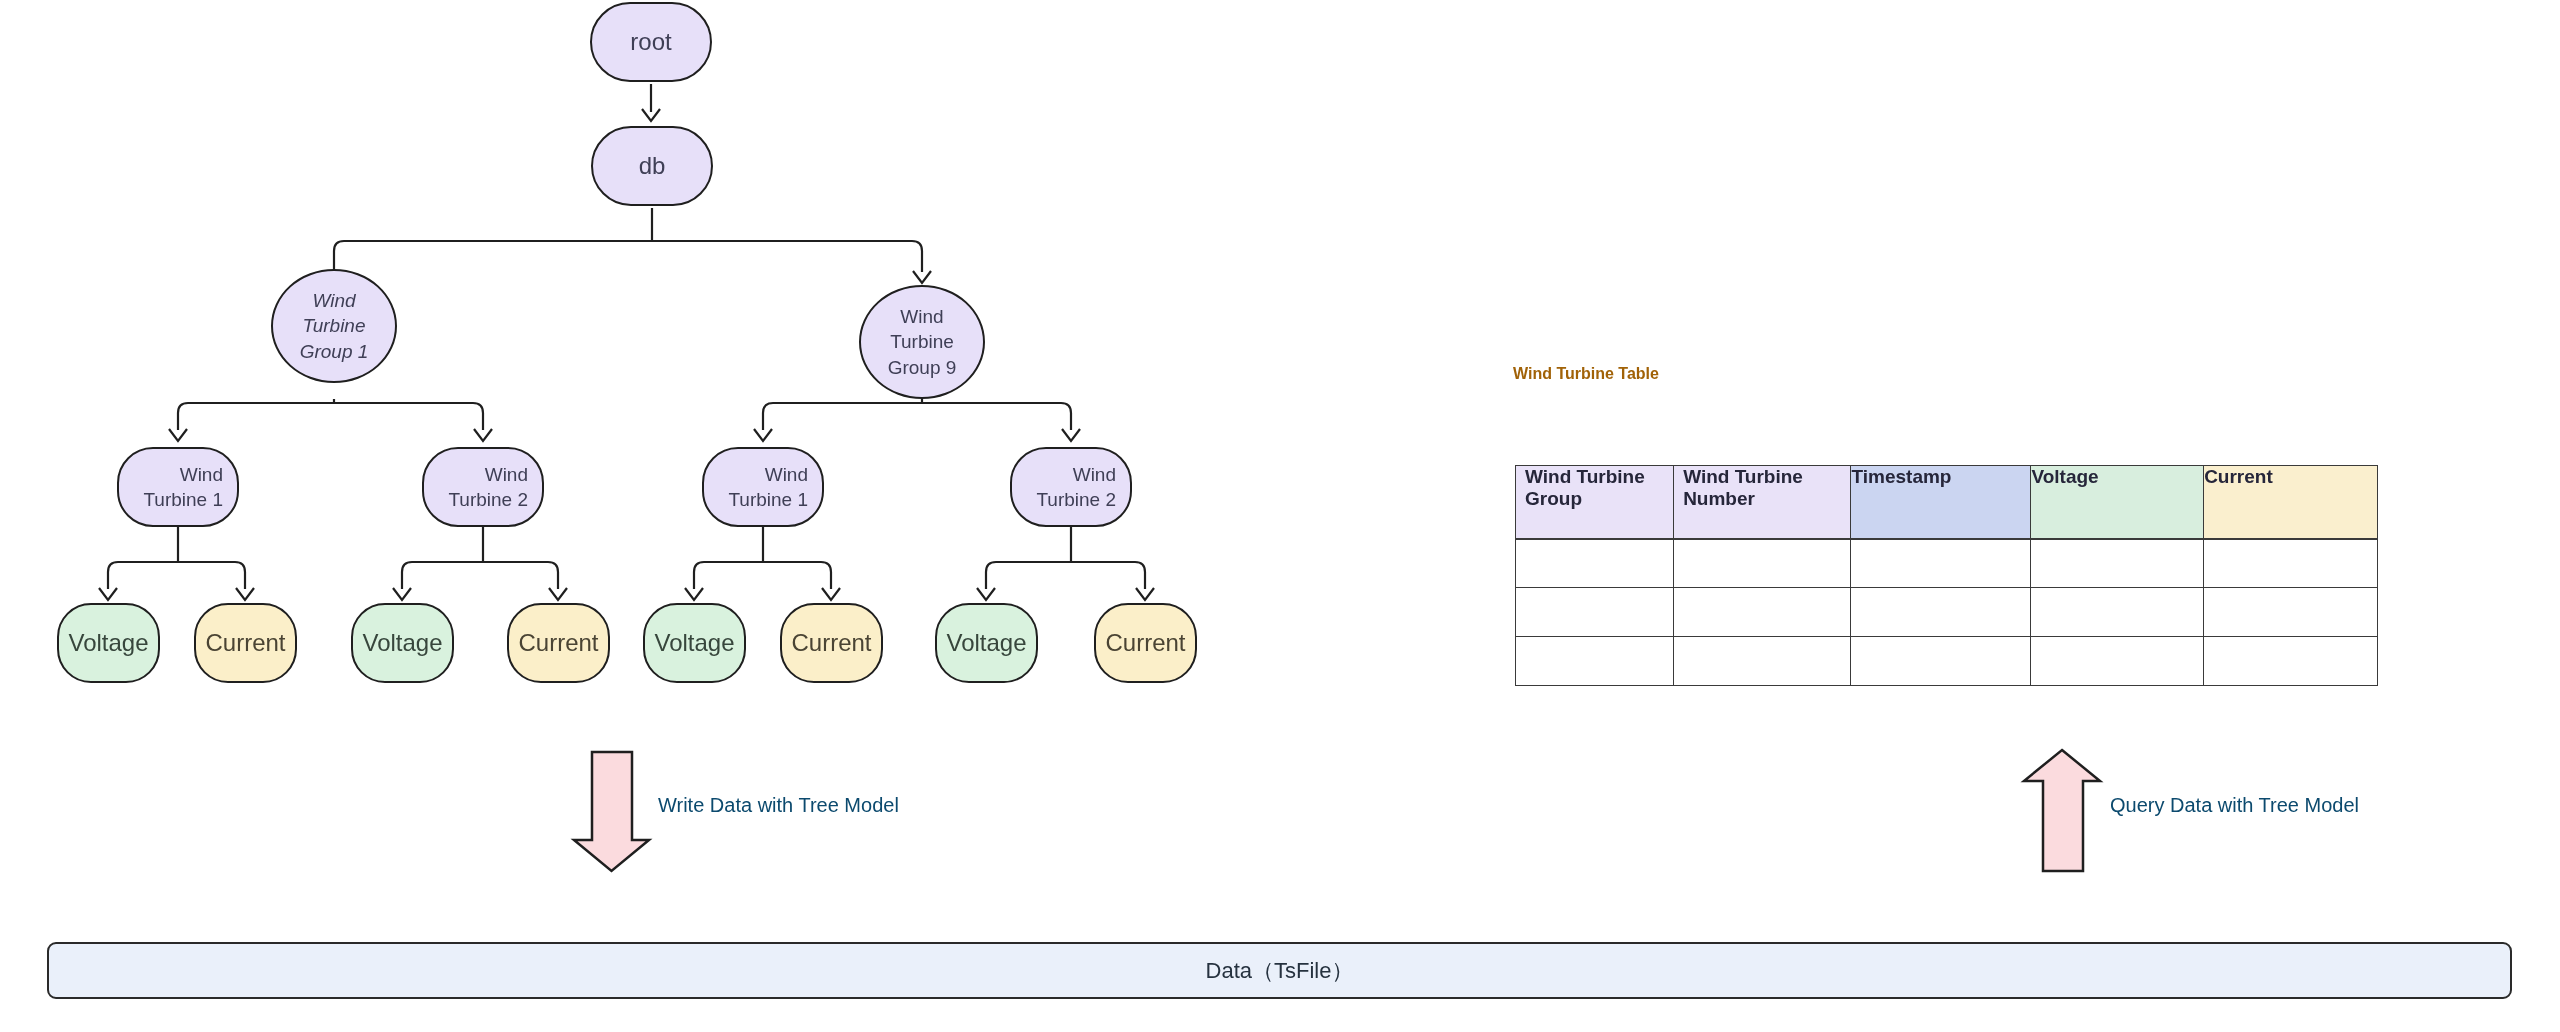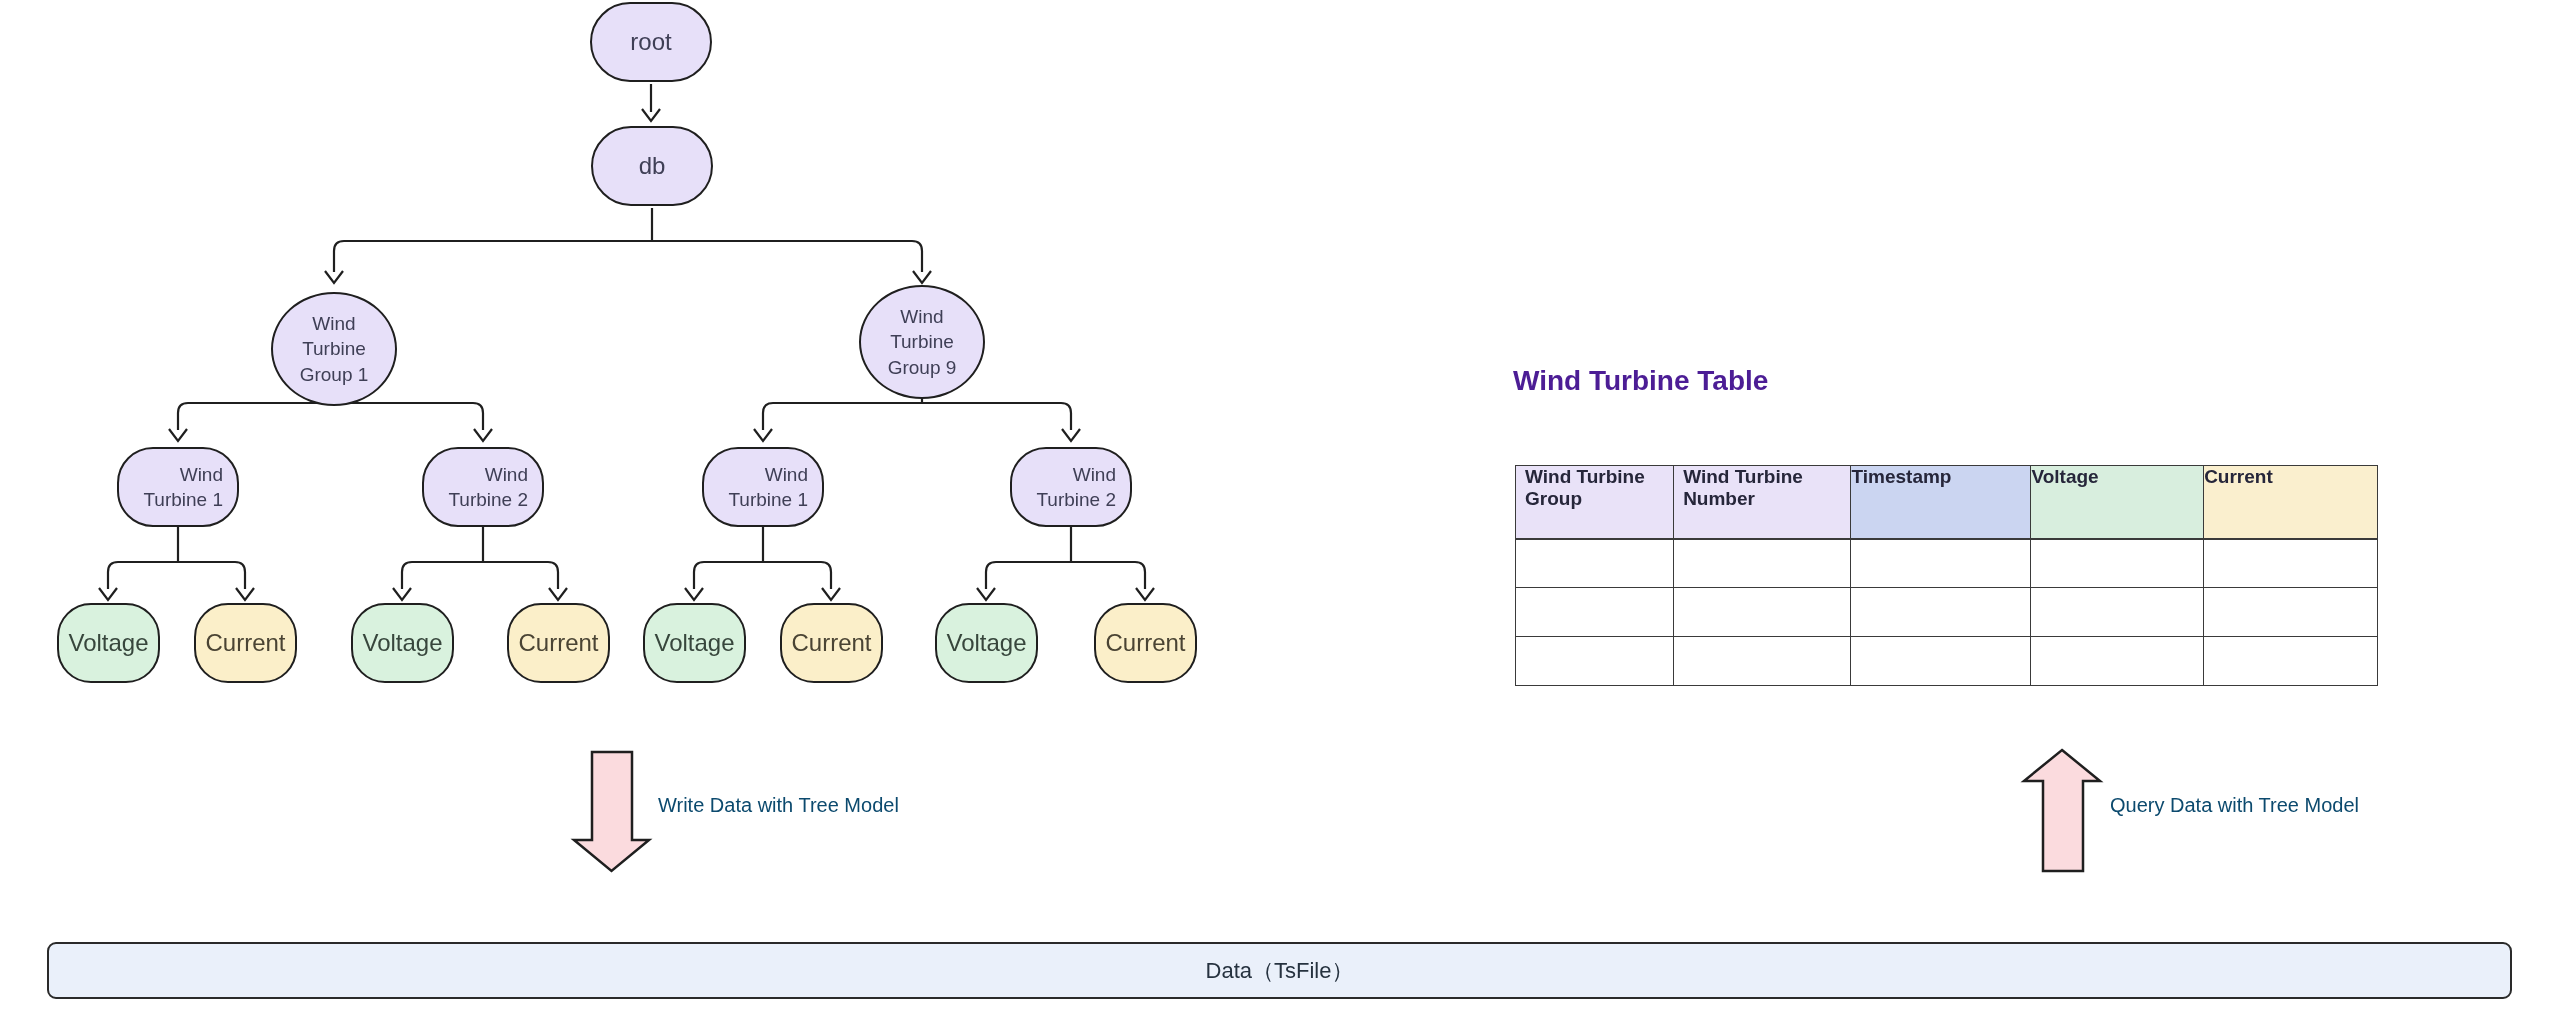--- a/index.html
+++ b/index.html
@@ -20,22 +20,22 @@
   .circle   { width:126px; height:114px; border-radius:50%;  font-size:19px; }
   .turbine  { width:122px; height:80px;  border-radius:36px; font-size:19px; padding:9px 14px;text-align:right; }
   .leaf     { width:103px; height:80px;  border-radius:34px; font-size:24px; }
   .leaf.voltage { background:var(--leaf-green);  color:#37463c; }
   .leaf.current { background:var(--leaf-yellow); color:#4a4434; }
 
   
   .flow-label { position:absolute; font-size:20px; color:#0c4a6e; white-space:nowrap; }
 
   
-  .tbl-title { position:absolute; left:1513px; top:365px; font-size:28px; font-weight:bold;
-               color:#4c1d95; }
+  .tbl-title { position:absolute; left:1513px; top:365px; font-size:16px; font-weight:bold;
+               color:#a16207; }
   table.wt { position:absolute; left:1515px; top:465px; border-collapse:collapse;
              table-layout:fixed; }
   table.wt th, table.wt td { border:1.6px solid var(--table-border); }
   table.wt th { height:73px; font-size:19px; font-weight:bold; color:#26263a;
                 vertical-align:top; border-bottom-width:2.5px;margin-left:24px; }
   table.wt th.left { text-align:left; padding-left:9px; padding-right:6px; }
   table.wt th.center { text-align:left; }
   table.wt td { height:49px; background:#ffffff; }
   table.wt th.c-lav    { background:var(--header-lavender); }
   table.wt th.c-blue   { background:var(--header-blue); }
@@ -91,21 +91,21 @@
     <polygon class="big-arrow" points="2062,750 2100,781 2083,781 2083,871 2043,871 2043,781 2024,781"></polygon>
   </svg>
 
   <div class="node stadium" style="left:590px; top:2px;">
       <span>root</span>
     </div>
   <div class="node stadium" style="left:591px; top:126px;">
       <span>db</span>
     </div>
 
-  <div class="node circle" style="left:271px; top:292px; padding:0 16px;">
+  <div class="node circle" style="left:271px; top:269px; padding:0 16px;font-style:italic;">
       <span>Wind Turbine Group 1</span>
     </div>
   <div class="node circle" style="left:859px; top:285px; padding:0 16px;">
       <span>Wind Turbine Group 9</span>
     </div>
 
   <div class="node turbine" style="left:117px; top:447px;">
       <span>Wind Turbine 1</span>
     </div>
   <div class="node turbine" style="left:422px; top:447px;">

